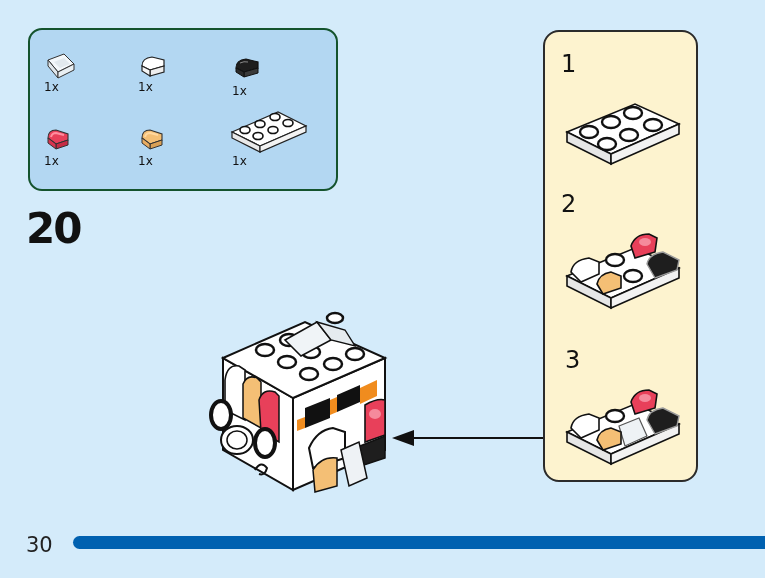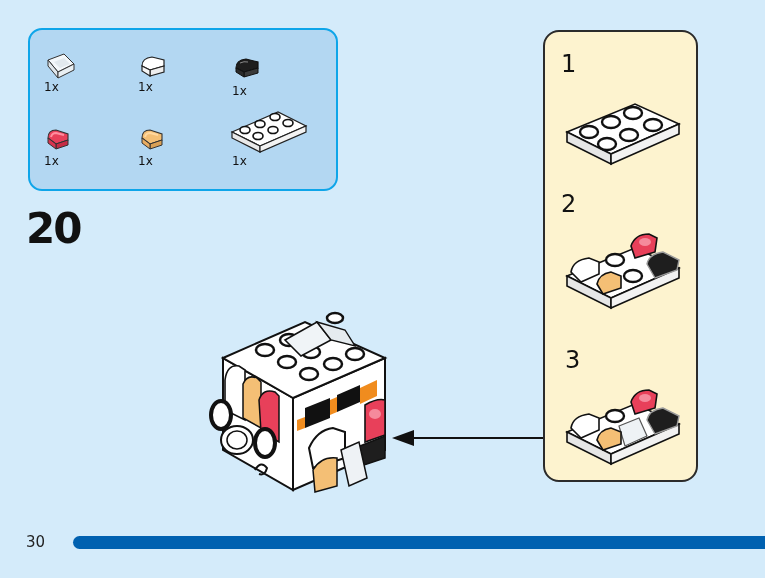--- a/index.html
+++ b/index.html
@@ -4,21 +4,21 @@
 <style>
   html, body { margin: 0; padding: 0; }
   body {
     width: 765px; height: 578px; overflow: hidden;
     background: #d4ebfa;
     font-family: "DejaVu Sans", sans-serif;
     position: relative;
   }
   .parts-box {
     position: absolute; left: 28px; top: 28px; width: 310px; height: 163px;
-    background: #b3d7f2; border: 2px solid #0ea5e9; border-radius: 14px;
+    background: #b3d7f2; border: 2px solid #14532d; border-radius: 14px;
     box-sizing: border-box;
   }
   .part { position: absolute; width: 70px; height: 60px; }
   .part svg { position: absolute; left: 0; top: 0; }
   .part .qty {
     position: absolute; left: 0; font-size: 12px; color: #111;
     font-family: "DejaVu Sans", sans-serif;
   }
   .step-number {
     position: absolute; left: 26px; top: 204px;
@@ -31,21 +31,21 @@
     box-sizing: border-box;
   }
   .substep-num {
     position: absolute; font-size: 24px; color: #111;
     font-family: "DejaVu Sans", sans-serif;
   }
   .substep-img { position: absolute; }
   .main-model { position: absolute; left: 205px; top: 300px; }
   .callout-arrow { position: absolute; left: 390px; top: 425px; }
   .page-number {
-    position: absolute; left: 26px; top: 533px; font-size: 15px; color: #222;
+    position: absolute; left: 26px; top: 533px; font-size: 21px; color: #222;
     font-family: "DejaVu Sans", sans-serif;
   }
   .page-bar {
     position: absolute; left: 73px; top: 536px; width: 700px; height: 13px;
     background: #0061b0; border-radius: 7px 0 0 7px;
   }
 </style>
 </head>
 <body>
 

